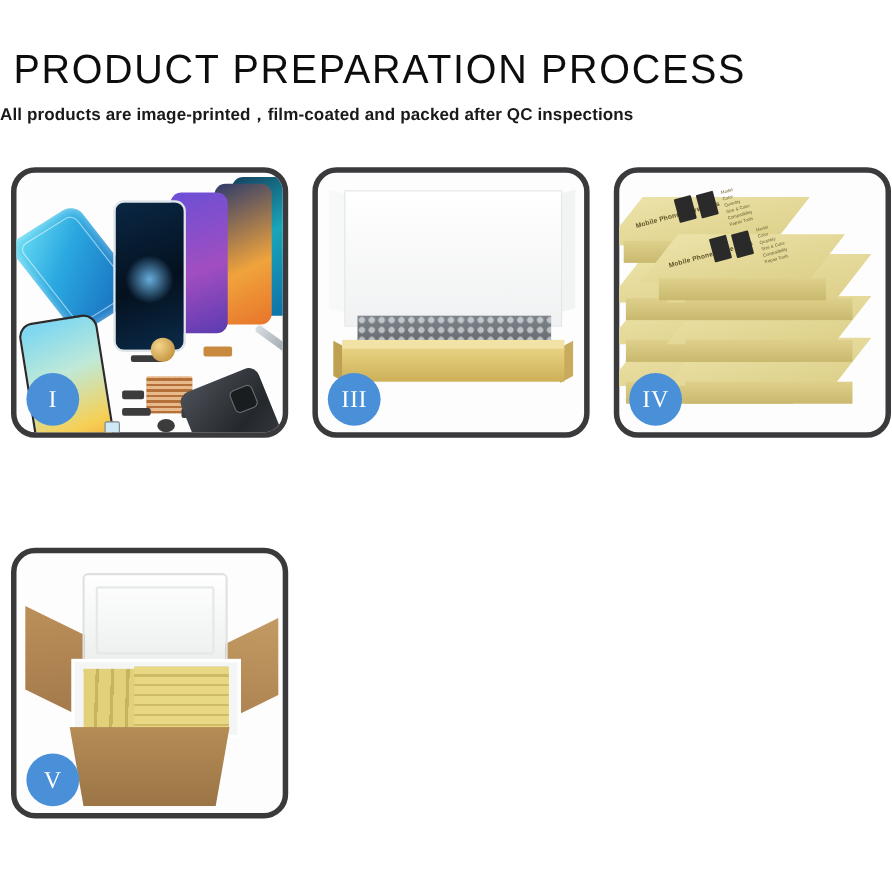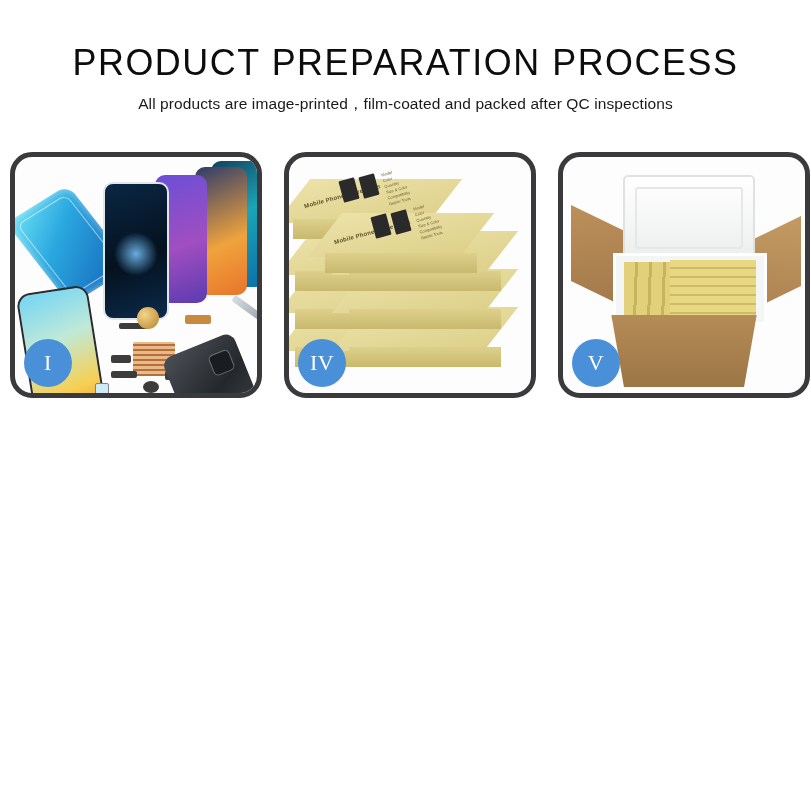--- a/index.html
+++ b/index.html
@@ -3,34 +3,34 @@
 <meta charset="utf-8">
 <style>
   html,body{margin:0;padding:0;}
   body{
     width:811px;height:811px;
     background:#ffffff;
     font-family:"Liberation Sans", sans-serif;
     overflow:hidden;
     position:relative;
   }
-  .header{ text-align:center; padding-top:44px; }
+  .header{ text-align:left; padding-top:44px; }
   .title{
     font-size:37px;
     font-weight:400;
     letter-spacing:1.6px;
     color:#0d0d0d;
     line-height:1.05;
     transform:scaleX(0.97);
     white-space:nowrap;
   }
   .subtitle{
     margin-top:11px;
     font-size:15.5px;
-    font-weight:400;
+    font-weight:700;
     color:#1a1a1a;
     letter-spacing:0.1px;
     white-space:nowrap;
   }
   .grid{
     position:absolute;
     left:10px; top:152px;
     width:791px;
     display:grid;
     grid-template-columns:repeat(3,252px);
@@ -300,20 +300,33 @@
       <div class="chip" style="left:166px;top:196px;width:24px;height:8px;"></div>
       <div class="dot" style="left:176px;top:214px;width:10px;height:14px;background:#9aa0a6;"></div>
       <div class="p1-back"></div>
       <div class="p1-tw"></div>
       <div class="dot" style="left:80px;top:226px;width:12px;height:18px;background:#cfe9f5;border:1px solid #7a8288;"></div>
     </div>
     <div class="badge">I</div>
   </div>
 
 
+  <div class="panel">
+    <div class="stage">
+      <div class="p3-lid-l"></div>
+      <div class="p3-lid-r"></div>
+      <div class="p3-lid"></div>
+      <div class="p3-fill"></div>
+      <div class="p3-sideL"></div>
+      <div class="p3-sideR"></div>
+      <div class="p3-lip"></div>
+      <div class="p3-front"></div>
+    </div>
+    <div class="badge">III</div>
+  </div>
 
   <div class="panel">
     <div class="stage">
       <div class="bx" style="left:6px;top:150px;">
         <div class="top"></div>
         <div class="front"></div>
       </div>
       <div class="bx" style="left:60px;top:150px;">
         <div class="top"></div>
         <div class="front"></div>

